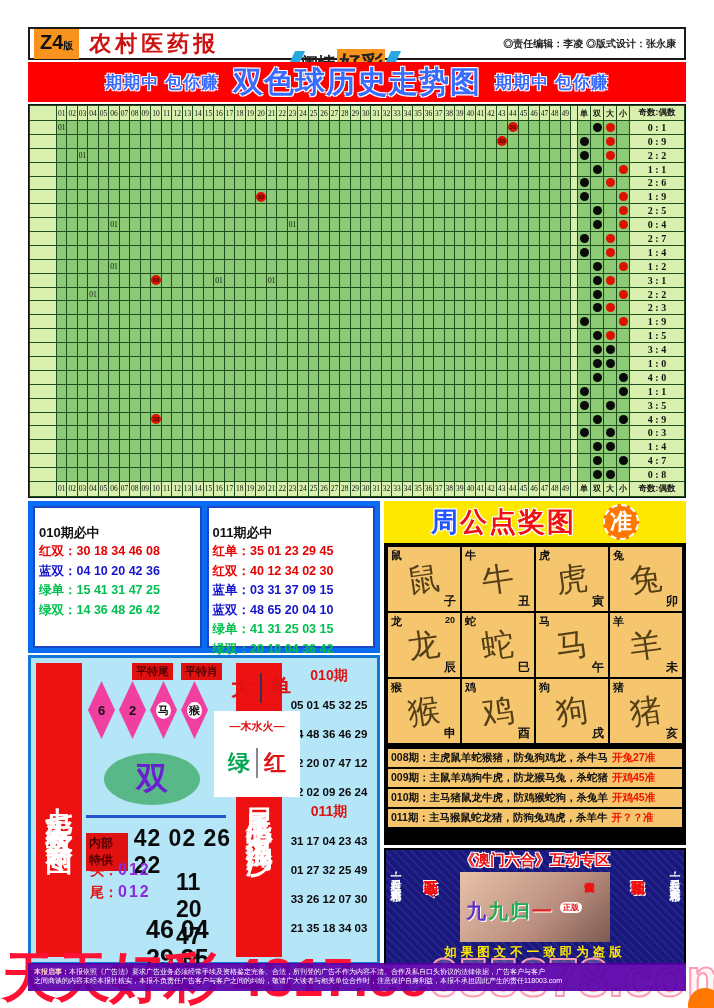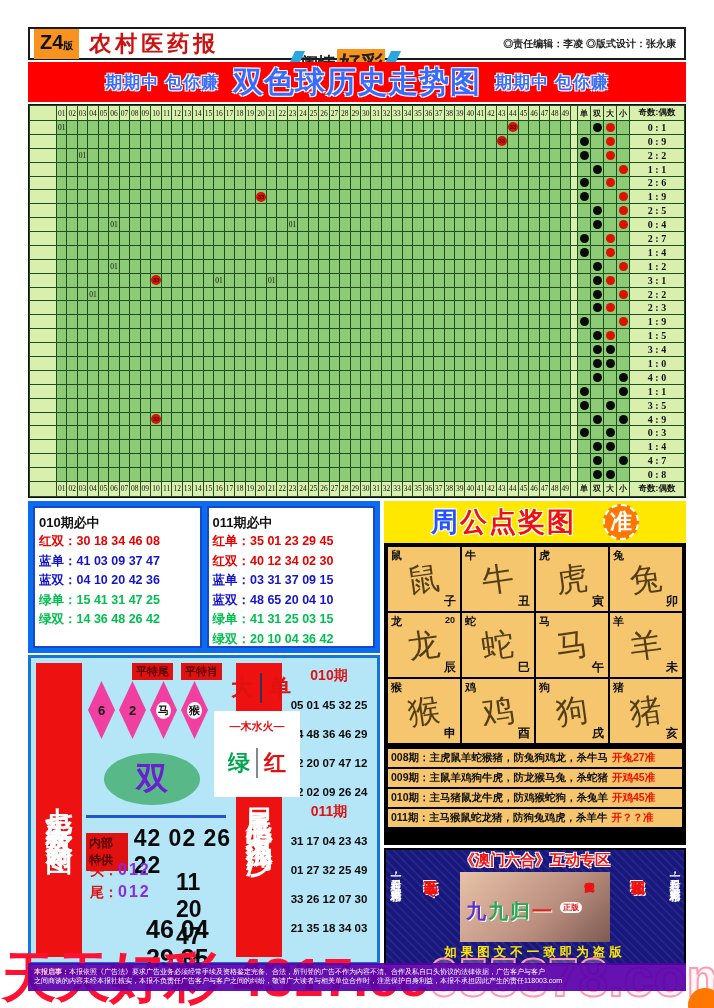--- a/index.html
+++ b/index.html
@@ -33,21 +33,21 @@
   .gc.ratiohdr { font-size:8.5px; font-weight:bold; color:#111; }
   .gc.ratio { font-family:"Liberation Serif", serif; font-size:10px; font-weight:bold; color:#111; }
   .mark-plain { font-family:"Liberation Serif", serif; font-size:7.5px; color:#111; }
   .mark-red { background:#dd1100; color:#300; border-radius:50%; width:10px; height:10px; font-size:6px; display:flex; align-items:center; justify-content:center; font-weight:bold; z-index:2; }
   .dot { width:9px; height:9px; border-radius:50%; display:block; }
   .dot.black { background:#0a0a0a; }
   .dot.red { background:#dd1100; }
 
   
   .picks { position:absolute; left:28px; top:501px; width:352px; height:152px; background:#0a6cf0; padding:5px; display:flex; gap:5px; }
-  .panel { background:#fff; border:2px solid #1848c8; flex:1; padding:6px 4px; }
+  .panel { background:#fff; border:2px solid #1848c8; flex:1; padding:16px 4px; }
   .panel-title { font-size:13px; font-weight:bold; color:#111; }
   .pick-line { font-size:12.5px; font-weight:bold; white-space:nowrap; line-height:19.5px; }
   .pick-line .lab { letter-spacing:0; }
   .c-red { color:#e60000; } .c-blue { color:#1414cc; } .c-green { color:#00c050; }
 
   
   .zhougong { position:absolute; left:384px; top:501px; width:302px; height:344px; background:#000; }
   .zg-banner { height:42px; background:#ffe800; display:flex; align-items:center; justify-content:center; gap:27px; }
   .zg-title { font-size:27px; font-weight:bold; letter-spacing:2px; text-shadow:1px 1px 0 #fff,-1px -1px 0 #fff,1px -1px 0 #fff,-1px 1px 0 #fff; }
   .zg-title .t1 { color:#2255ff; } .zg-title .t2 { color:#ee1111; }
@@ -1837,21 +1837,20 @@
       <div class="gc light hdr">双</div>
       <div class="gc light hdr">大</div>
       <div class="gc light hdr">小</div>
       <div class="gc light ratiohdr">奇数:偶数</div>
     </div>
 
   <div class="picks" id="picks">
       <div class="panel">
         <div class="panel-title">010期必中</div>
         <div class="pick-line c-red"><span class="lab">红双：</span><span>30 18 34 46 08</span></div>
-        <div class="pick-line c-blue"><span class="lab">蓝单：</span><span>41 03 09 37 47</span></div>
         <div class="pick-line c-blue"><span class="lab">蓝双：</span><span>04 10 20 42 36</span></div>
         <div class="pick-line c-green"><span class="lab">绿单：</span><span>15 41 31 47 25</span></div>
         <div class="pick-line c-green"><span class="lab">绿双：</span><span>14 36 48 26 42</span></div>
       </div>
       <div class="panel">
         <div class="panel-title">011期必中</div>
         <div class="pick-line c-red"><span class="lab">红单：</span><span>35 01 23 29 45</span></div>
         <div class="pick-line c-red"><span class="lab">红双：</span><span>40 12 34 02 30</span></div>
         <div class="pick-line c-blue"><span class="lab">蓝单：</span><span>03 31 37 09 15</span></div>
         <div class="pick-line c-blue"><span class="lab">蓝双：</span><span>48 65 20 04 10</span></div>

